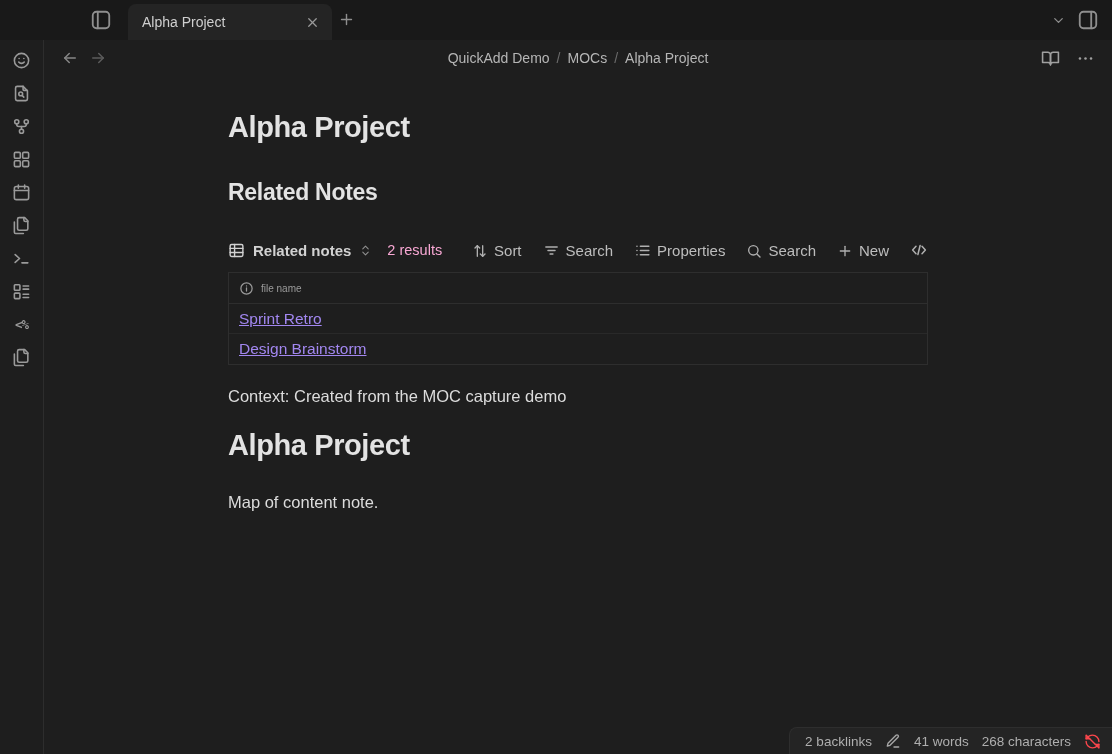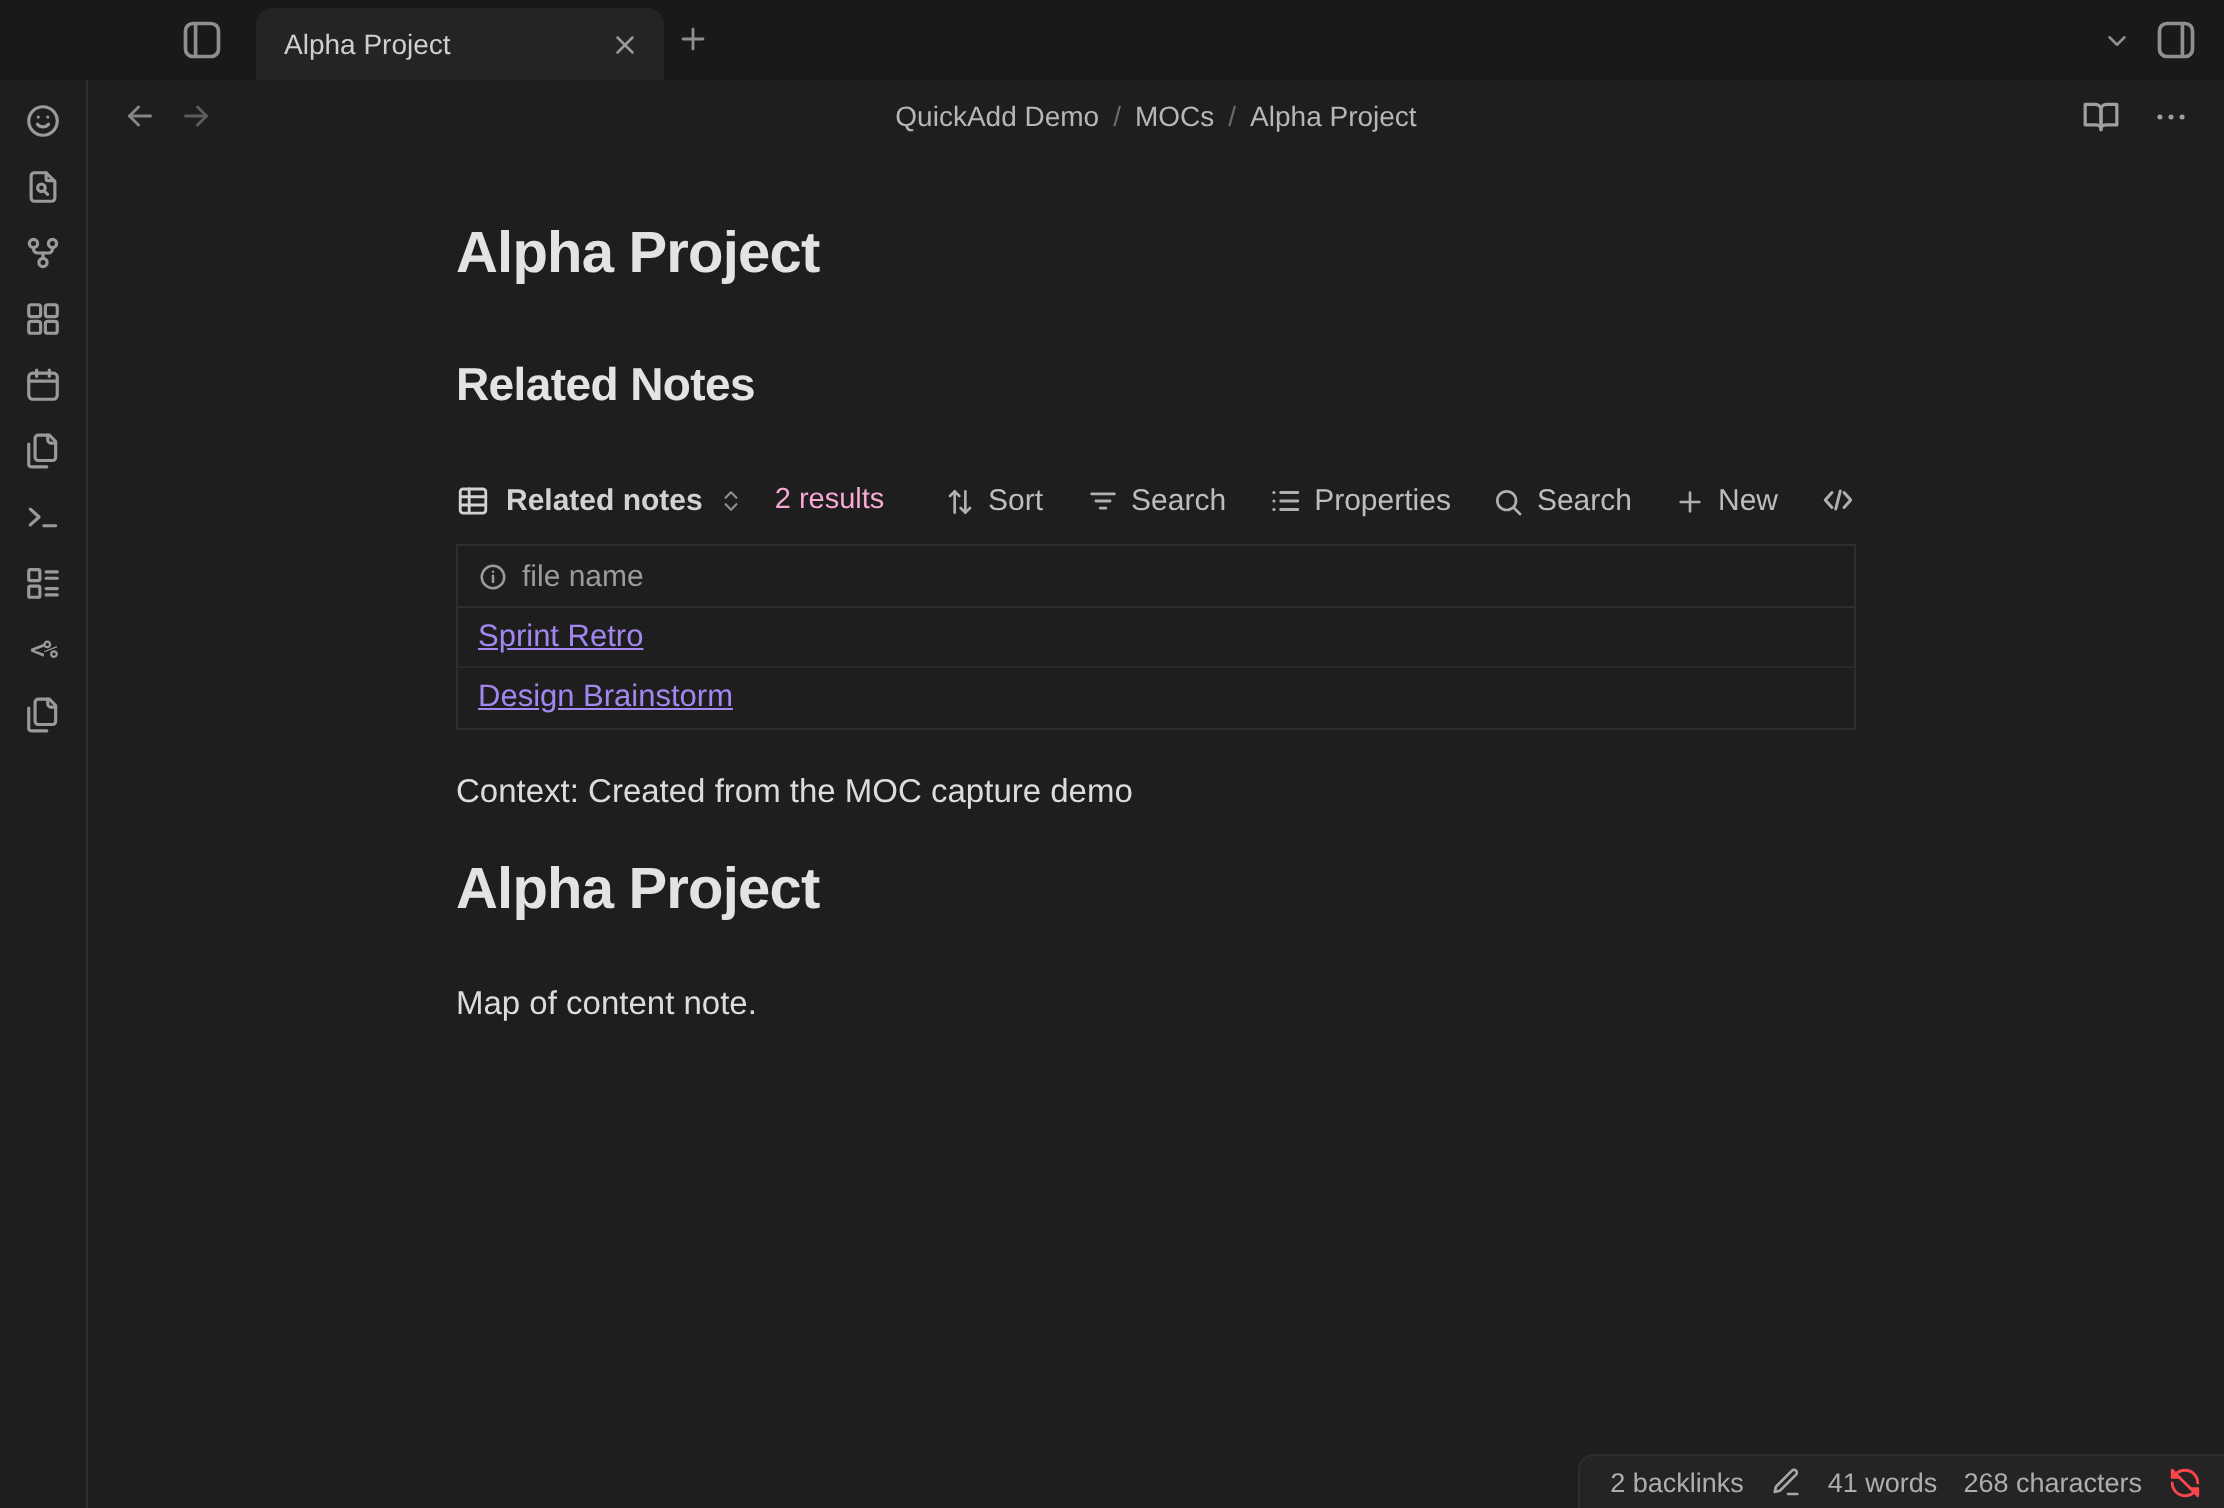--- a/index.html
+++ b/index.html
@@ -67,21 +67,21 @@
   .bases-toolbar { display:flex; align-items:center; height:26px; margin-bottom:9px; }
   .view-switcher { display:flex; align-items:center; gap:8px; cursor:pointer; color:#d2d2d2; }
   .view-switcher-name { font-size:15px; font-weight:700; }
   .chevrons-updown { color:#8f8f8f; }
   .results-count { margin-left:15px; font-size:14.5px; color:#f9a8d4; }
   .bases-actions { margin-left:auto; display:flex; align-items:flex-end; gap:21px; }
   .bases-action { display:flex; align-items:center; gap:6px; font-size:15px; color:#bdbdbd; cursor:pointer; }
   .bases-action .icon { color:#b0b0b0; }
 
   .bases-table { border:1px solid #2e2e2e; }
-  .bt-header { display:flex; align-items:center; gap:7px; padding:6px 10px; height:31px; font-size:15px; color:#9b9b9b; border-bottom:1px solid #2e2e2e; cursor:pointer; }
+  .bt-header { display:flex; align-items:center; gap:7px; padding:6px 10px; height:31px; font-size:10px; color:#9b9b9b; border-bottom:1px solid #2e2e2e; cursor:pointer; }
   .bt-row { display:flex; align-items:center; padding:0 10px; height:30px; border-bottom:1px solid #292929; }
   .bt-row:last-child { border-bottom:none; }
   .file-link { font-size:15.5px; color:#a287f0; text-decoration:underline; cursor:pointer; }
 
   
   .status-bar {
     position:absolute; right:0; bottom:0; height:27px;
     background:#242424; border-top:1px solid #2e2e2e; border-left:1px solid #2e2e2e;
     border-top-left-radius:8px;
     display:flex; align-items:center; gap:13px; padding:0 11px 0 15px;

